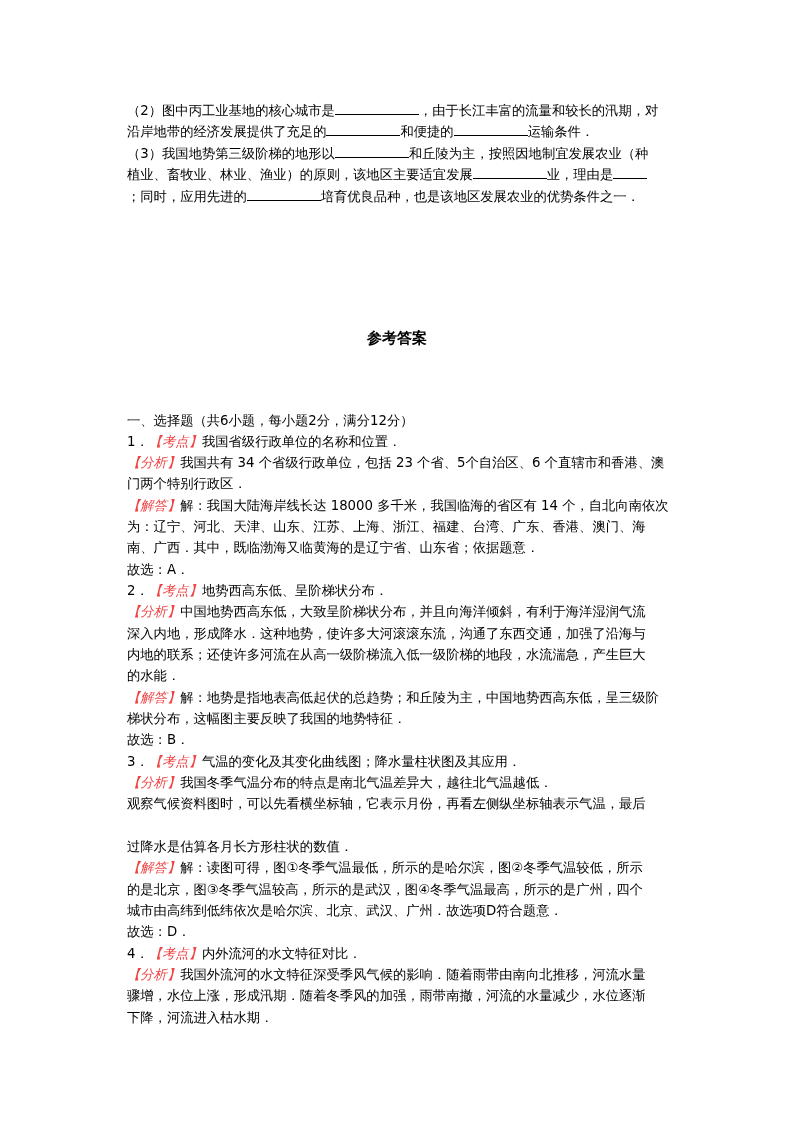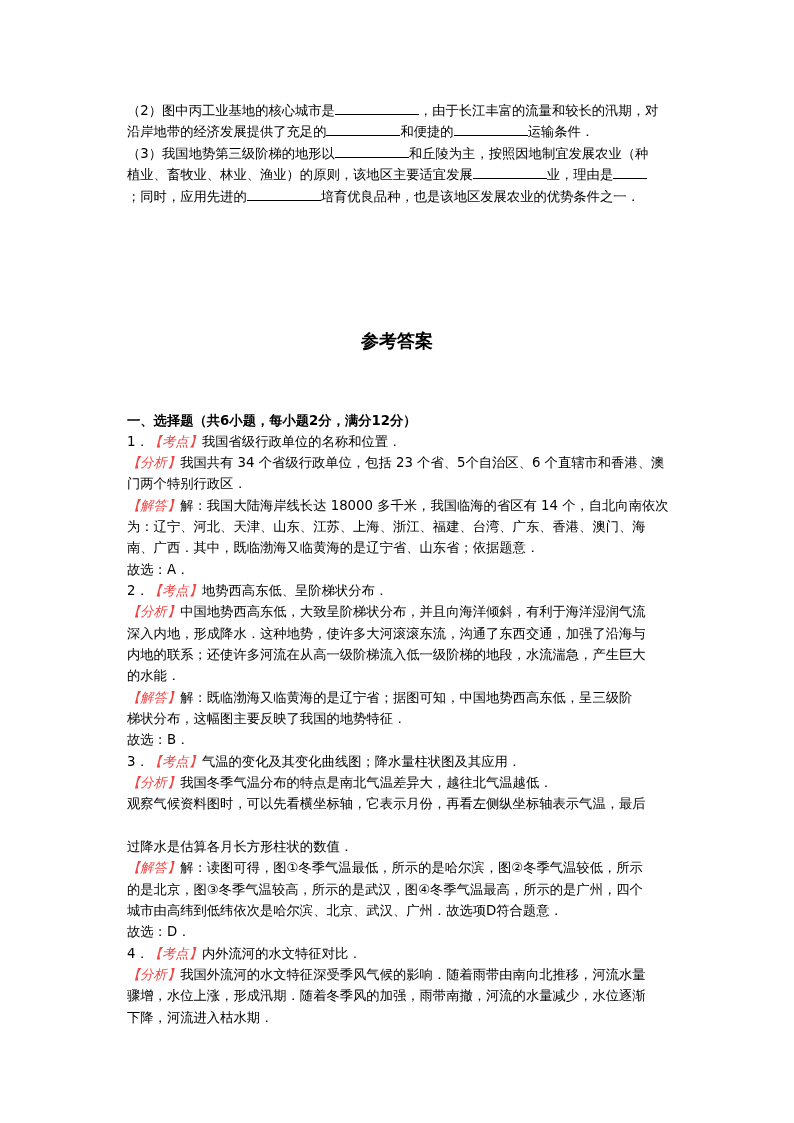--- a/index.html
+++ b/index.html
@@ -2,22 +2,22 @@
 <html><head>
 <meta charset="utf-8">
 <style>
   html, body { margin:0; padding:0; background:#ffffff; }
   body { width:794px; height:1123px; position:relative; overflow:hidden;
          font-family:"DejaVu Sans", "Liberation Sans", sans-serif; color:#000; }
   .page { position:absolute; left:0; top:0; width:794px; height:1123px; }
   .line { position:absolute; left:127px; font-size:13.3px; line-height:17px; white-space:nowrap; }
   .blank { display:inline-block; border-bottom:1px solid #000; height:13px; vertical-align:baseline; }
   .tag { color:#ef4444;font-style:italic; }
-  .title { position:absolute; left:0; width:794px; text-align:center; font-weight:bold; font-size:18px; top:329px; }
-  .section { font-weight:bold; }
+  .title { position:absolute; left:0; width:794px; text-align:center; font-weight:bold; font-size:15px; top:329px; }
+  .section { font-weight:normal; }
 </style>
 </head>
 <body>
 
 <div class="page">
 
   <div class="line" style="top:101px">
     <span>（2）图中丙工业基地的核心城市是</span><span class="blank" style="width:84px"></span><span>，由于长江丰富的流量和较长的汛期，对</span>
   </div>
   <div class="line" style="top:122px">
@@ -44,21 +44,21 @@
   <div class="line" style="top:497px"><span class="tag">【解答】</span><span>解：我国大陆海岸线长达 18000 多千米，我国临海的省区有 14 个，自北向南依次</span></div>
   <div class="line" style="top:518px"><span>为：辽宁、河北、天津、山东、江苏、上海、浙江、福建、台湾、广东、香港、澳门、海</span></div>
   <div class="line" style="top:539px"><span>南、广西．其中，既临渤海又临黄海的是辽宁省、山东省；依据题意．</span></div>
   <div class="line" style="top:561px">故选：A．</div>
 
   <div class="line" style="top:582px"><span>2．</span><span class="tag">【考点】</span><span>地势西高东低、呈阶梯状分布．</span></div>
   <div class="line" style="top:603px"><span class="tag">【分析】</span><span>中国地势西高东低，大致呈阶梯状分布，并且向海洋倾斜，有利于海洋湿润气流</span></div>
   <div class="line" style="top:625px"><span>深入内地，形成降水．这种地势，使许多大河滚滚东流，沟通了东西交通，加强了沿海与</span></div>
   <div class="line" style="top:646px"><span>内地的联系；还使许多河流在从高一级阶梯流入低一级阶梯的地段，水流湍急，产生巨大</span></div>
   <div class="line" style="top:667px"><span>的水能．</span></div>
-  <div class="line" style="top:689px"><span class="tag">【解答】</span><span>解：既临渤海又临黄海的是辽宁省；据图可知，中国地势西高东低，呈三级阶</span></div>
+  <div class="line" style="top:689px"><span class="tag">【解答】</span><span>解：地势是指地表高低起伏的总趋势；和丘陵为主，中国地势西高东低，呈三级阶</span></div>
   <div class="line" style="top:710px"><span>梯状分布，这幅图主要反映了我国的地势特征．</span></div>
   <div class="line" style="top:731px">故选：B．</div>
 
   <div class="line" style="top:753px"><span>3．</span><span class="tag">【考点】</span><span>气温的变化及其变化曲线图；降水量柱状图及其应用．</span></div>
   <div class="line" style="top:774px"><span class="tag">【分析】</span><span>我国冬季气温分布的特点是南北气温差异大，越往北气温越低．</span></div>
   <div class="line" style="top:795px"><span>观察气候资料图时，可以先看横坐标轴，它表示月份，再看左侧纵坐标轴表示气温，最后</span></div>
   <div class="line" style="top:838px"><span>过降水是估算各月长方形柱状的数值．</span></div>
   <div class="line" style="top:859px"><span class="tag">【解答】</span><span>解：读图可得，图①冬季气温最低，所示的是哈尔滨，图②冬季气温较低，所示</span></div>
   <div class="line" style="top:881px"><span>的是北京，图③冬季气温较高，所示的是武汉，图④冬季气温最高，所示的是广州，四个</span></div>
   <div class="line" style="top:902px"><span>城市由高纬到低纬依次是哈尔滨、北京、武汉、广州．故选项D符合题意．</span></div>

